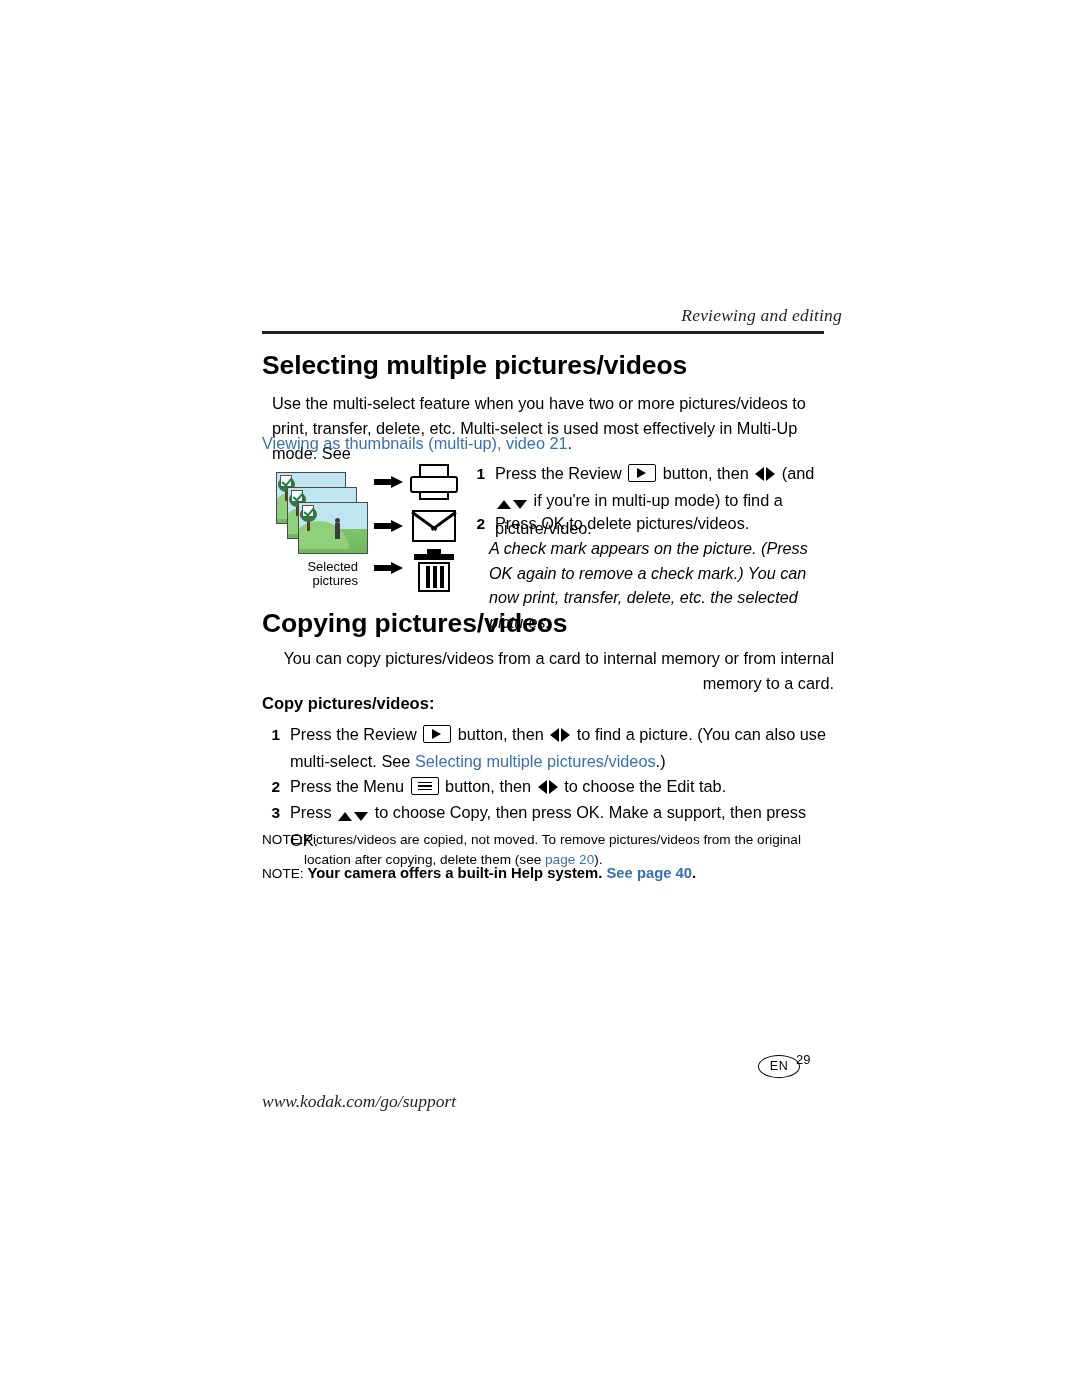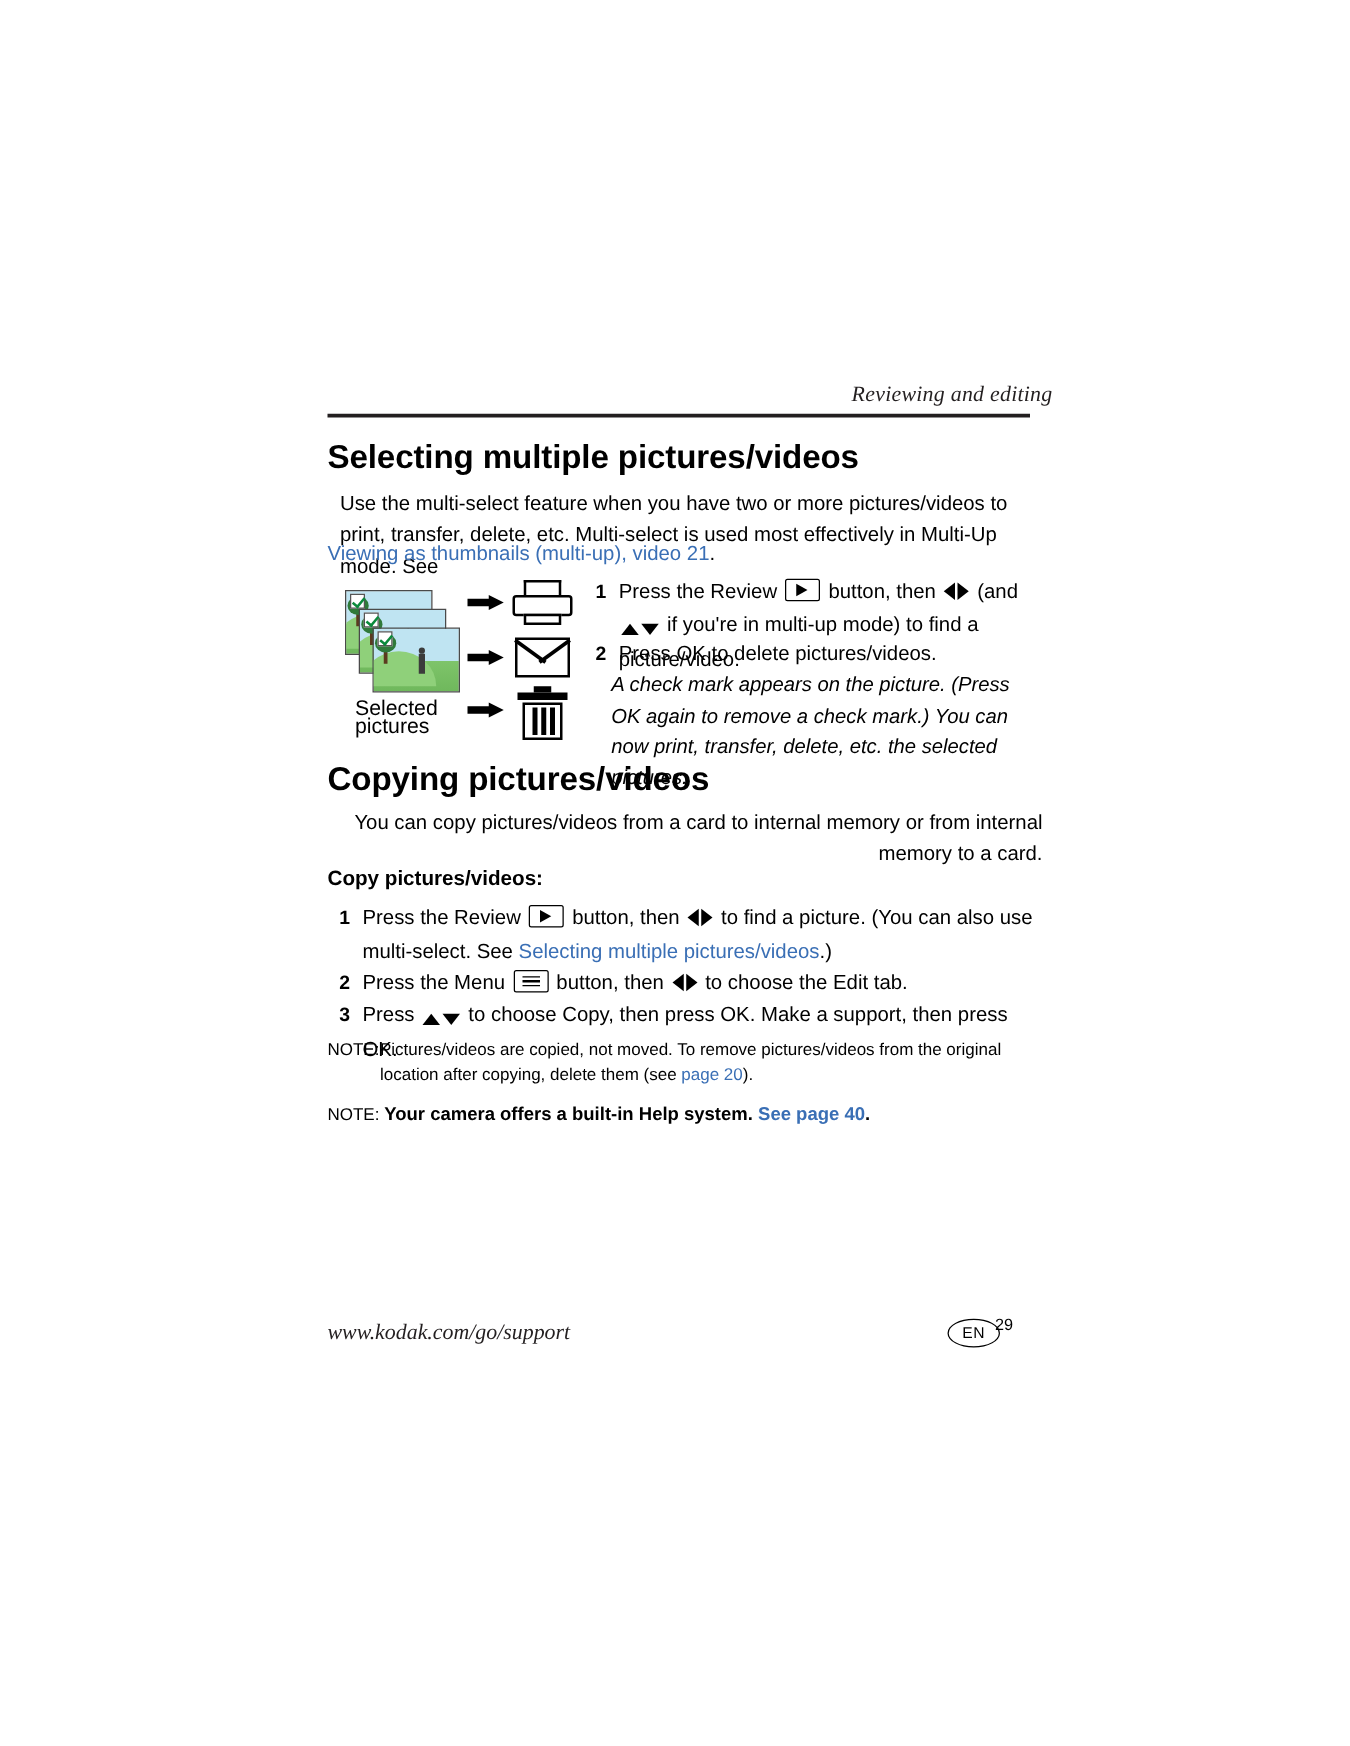--- a/index.html
+++ b/index.html
@@ -130,35 +130,35 @@
     left: 0; top: 0;
     font-size: 13.6px;
   }
   .note-block .body {
     display: block;
     margin-left: 42px;
   }
   .note-bold {
     position: absolute;
     left: 262px;
-    top: 884px;
+    top: 865px;
     width: 570px;
     font-size: 14.8px;
     font-weight: bold;
   }
   .note-bold .lbl {
     font-weight: normal;
     font-size: 13.6px;
   }
 
   
   .footer-url {
     position: absolute;
     left: 262px;
-    top: 1055px;
+    top: 1091px;
     font-family: "Liberation Serif", serif;
     font-style: italic;
     font-size: 17.5px;
     color: #231f20;
   }
   .footer-en {
     position: absolute;
     left: 758px;
     top: 1055px;
     width: 40px;
@@ -305,26 +305,26 @@
     content: "";
     position: absolute;
     left: 3px; top: 0px;
     width: 4px; height: 8px;
     border-right: 2px solid #0b8a3c;
     border-bottom: 2px solid #0b8a3c;
     transform: rotate(40deg);
   }
   .illus-label {
     position: absolute;
-    left: 22px;
+    left: 6px;
     top: 98px;
     width: 90px;
-    font-size: 17px;
+    font-size: 13px;
     line-height: 14px;
-    text-align: left;
+    text-align: right;
     color: #000;
   }
   .arrow-thick {
     position: absolute;
     width: 30px;
     height: 12px;
   }
   .arrow-thick .shaft {
     position: absolute;
     left: 0; top: 3px;

